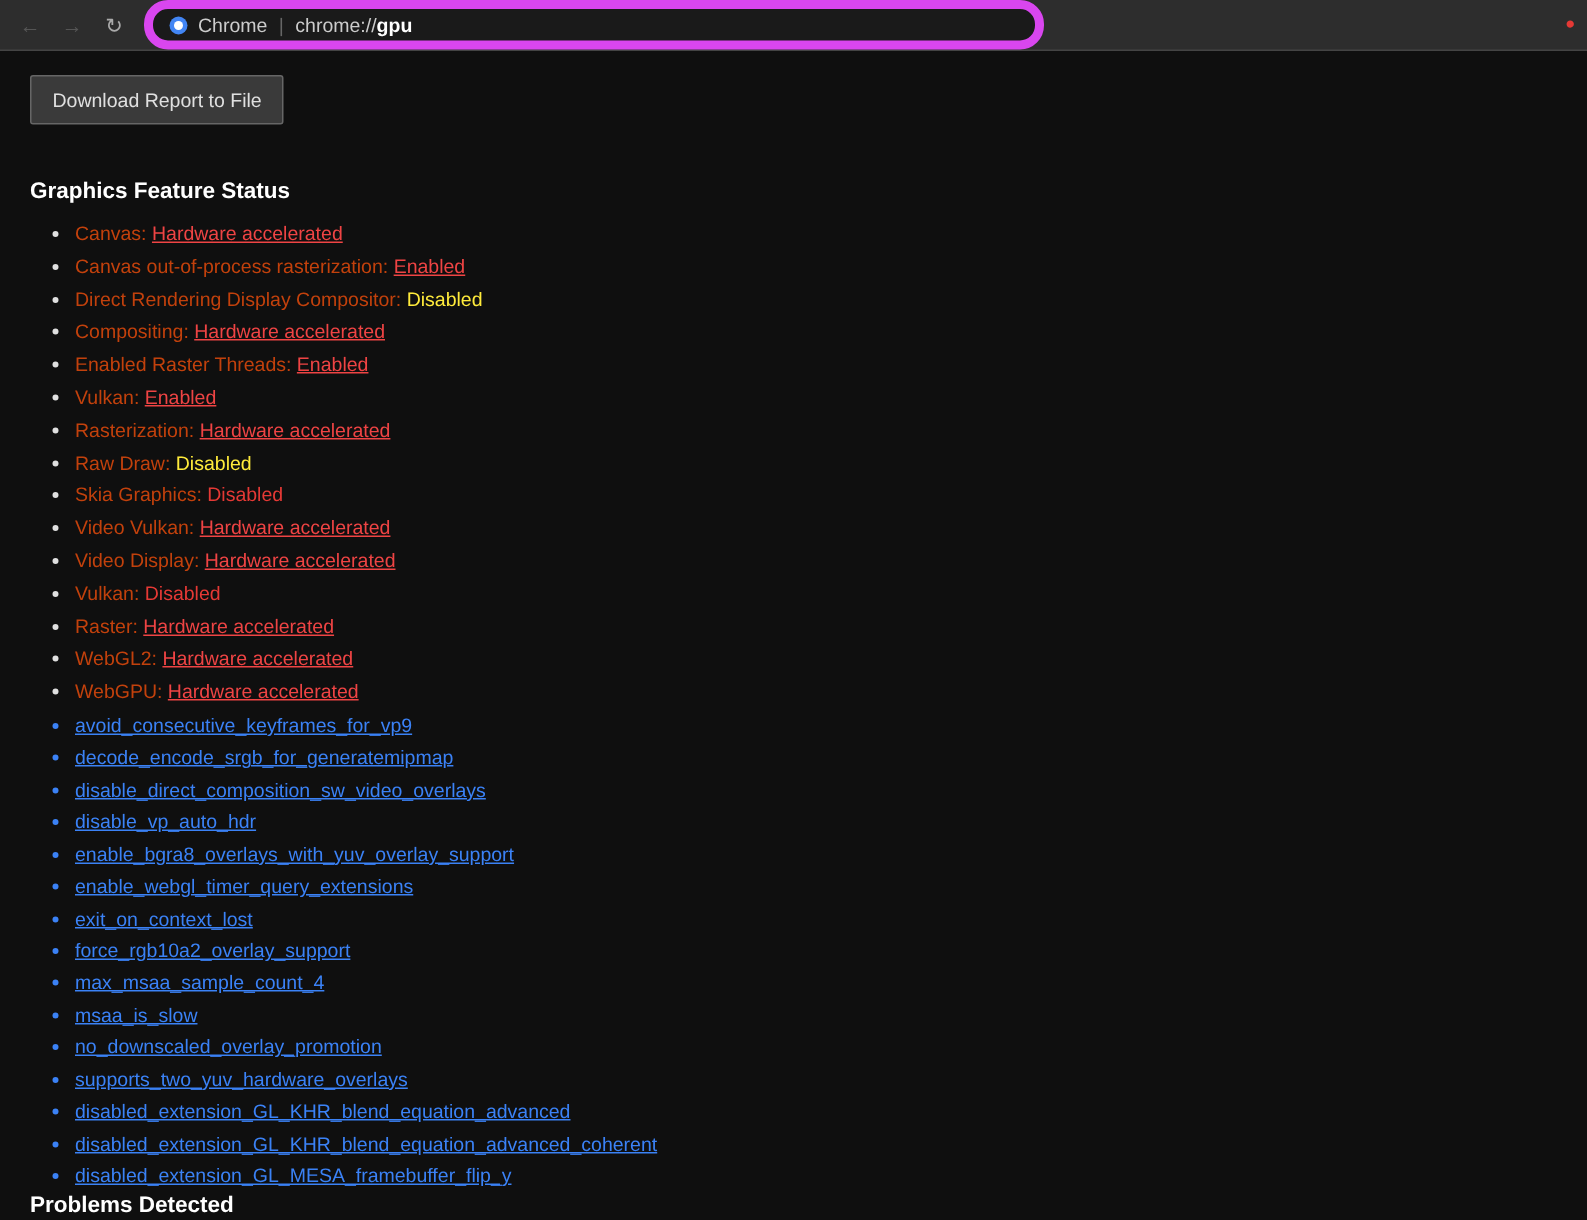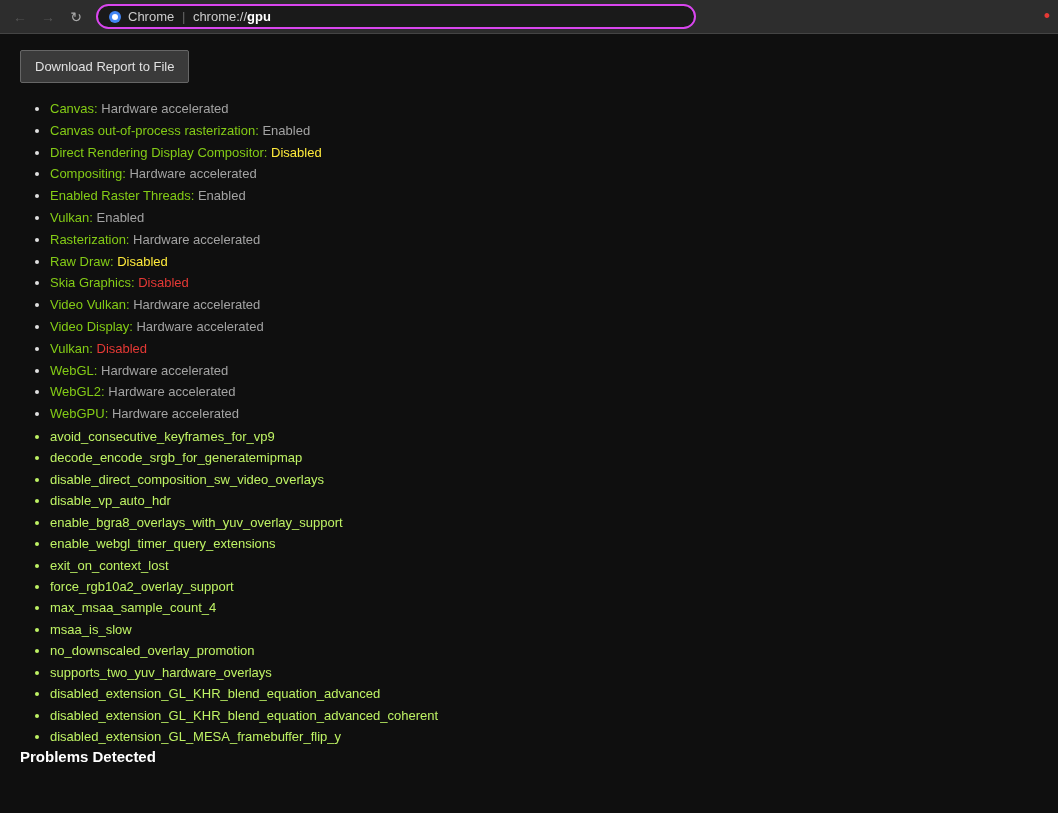--- a/index.html
+++ b/index.html
@@ -45,21 +45,21 @@
 
     .nav-btn.disabled {
       color: #555;
       cursor: default;
     }
 
     .address-bar {
       display: flex;
       align-items: center;
       background: #1a1a1a;
-      border: 2px solid #d946ef;
+      border: 6px solid #d946ef;
       border-radius: 16px;
       padding: 3px 10px;
       flex: 1;
       max-width: 600px;
       gap: 6px;
     }
 
     .favicon {
       width: 14px;
       height: 14px;
@@ -105,21 +105,21 @@
 
     
     .download-btn {
       background: #3a3a3a;
       color: #e0e0e0;
       border: 1px solid #666;
       padding: 8px 14px;
       font-size: 13px;
       cursor: pointer;
       border-radius: 2px;
-      margin-bottom: 16px;
+      margin-bottom: 36px;
     }
 
     
     .section-title {
       color: #ffffff;
       font-size: 15px;
       font-weight: bold;
       margin-bottom: 10px;
       margin-top: 20px;
     }
@@ -133,41 +133,43 @@
       list-style: disc;
       padding-left: 30px;
       line-height: 1.6;
     }
 
     ul.feature-list li {
       margin-bottom: 1px;
     }
 
     .status-green {
-      color: #a3a3a3;
+      color: #ef4444;
+      text-decoration: underline;
     }
 
     .status-yellow {
       color: #ffeb3b;
     }
 
     .status-red {
       color: #e53935;
     }
 
     .item-label {
-      color: #84cc16;
+      color: #c2410c;
     }
 
     
     ul.workaround-list {
       list-style: disc;
       padding-left: 30px;
       line-height: 1.65;
-      color: #bef264;
+      color: #3b82f6;
+      text-decoration: underline;
     }
   </style>
 </head>
 <body>
 
 <div class="browser-chrome">
   <div class="nav-buttons">
     <button class="nav-btn disabled">←</button>
     <button class="nav-btn disabled">→</button>
     <button class="nav-btn">↻</button>
@@ -190,20 +192,21 @@
   <span class="red-dot">•</span>
 </div>
 
 <div class="page-content">
 
   
   <button class="download-btn">Download Report to File</button>
 
   
   <div>
+    <div class="section-title">Graphics Feature Status</div>
     <ul class="feature-list">
       <li>
         <span class="item-label">Canvas: </span><span class="status-green">Hardware accelerated</span>
       </li>
       <li>
         <span class="item-label">Canvas out-of-process rasterization: </span><span class="status-green">Enabled</span>
       </li>
       <li>
         <span class="item-label">Direct Rendering Display Compositor: </span><span class="status-yellow">Disabled</span>
       </li>
@@ -228,21 +231,21 @@
       <li>
         <span class="item-label">Video Vulkan: </span><span class="status-green">Hardware accelerated</span>
       </li>
       <li>
         <span class="item-label">Video Display: </span><span class="status-green">Hardware accelerated</span>
       </li>
       <li>
         <span class="item-label">Vulkan: </span><span class="status-red">Disabled</span>
       </li>
       <li>
-        <span class="item-label">WebGL: </span><span class="status-green">Hardware accelerated</span>
+        <span class="item-label">Raster: </span><span class="status-green">Hardware accelerated</span>
       </li>
       <li>
         <span class="item-label">WebGL2: </span><span class="status-green">Hardware accelerated</span>
       </li>
       <li>
         <span class="item-label">WebGPU: </span><span class="status-green">Hardware accelerated</span>
       </li>
     </ul>
   </div>
 

